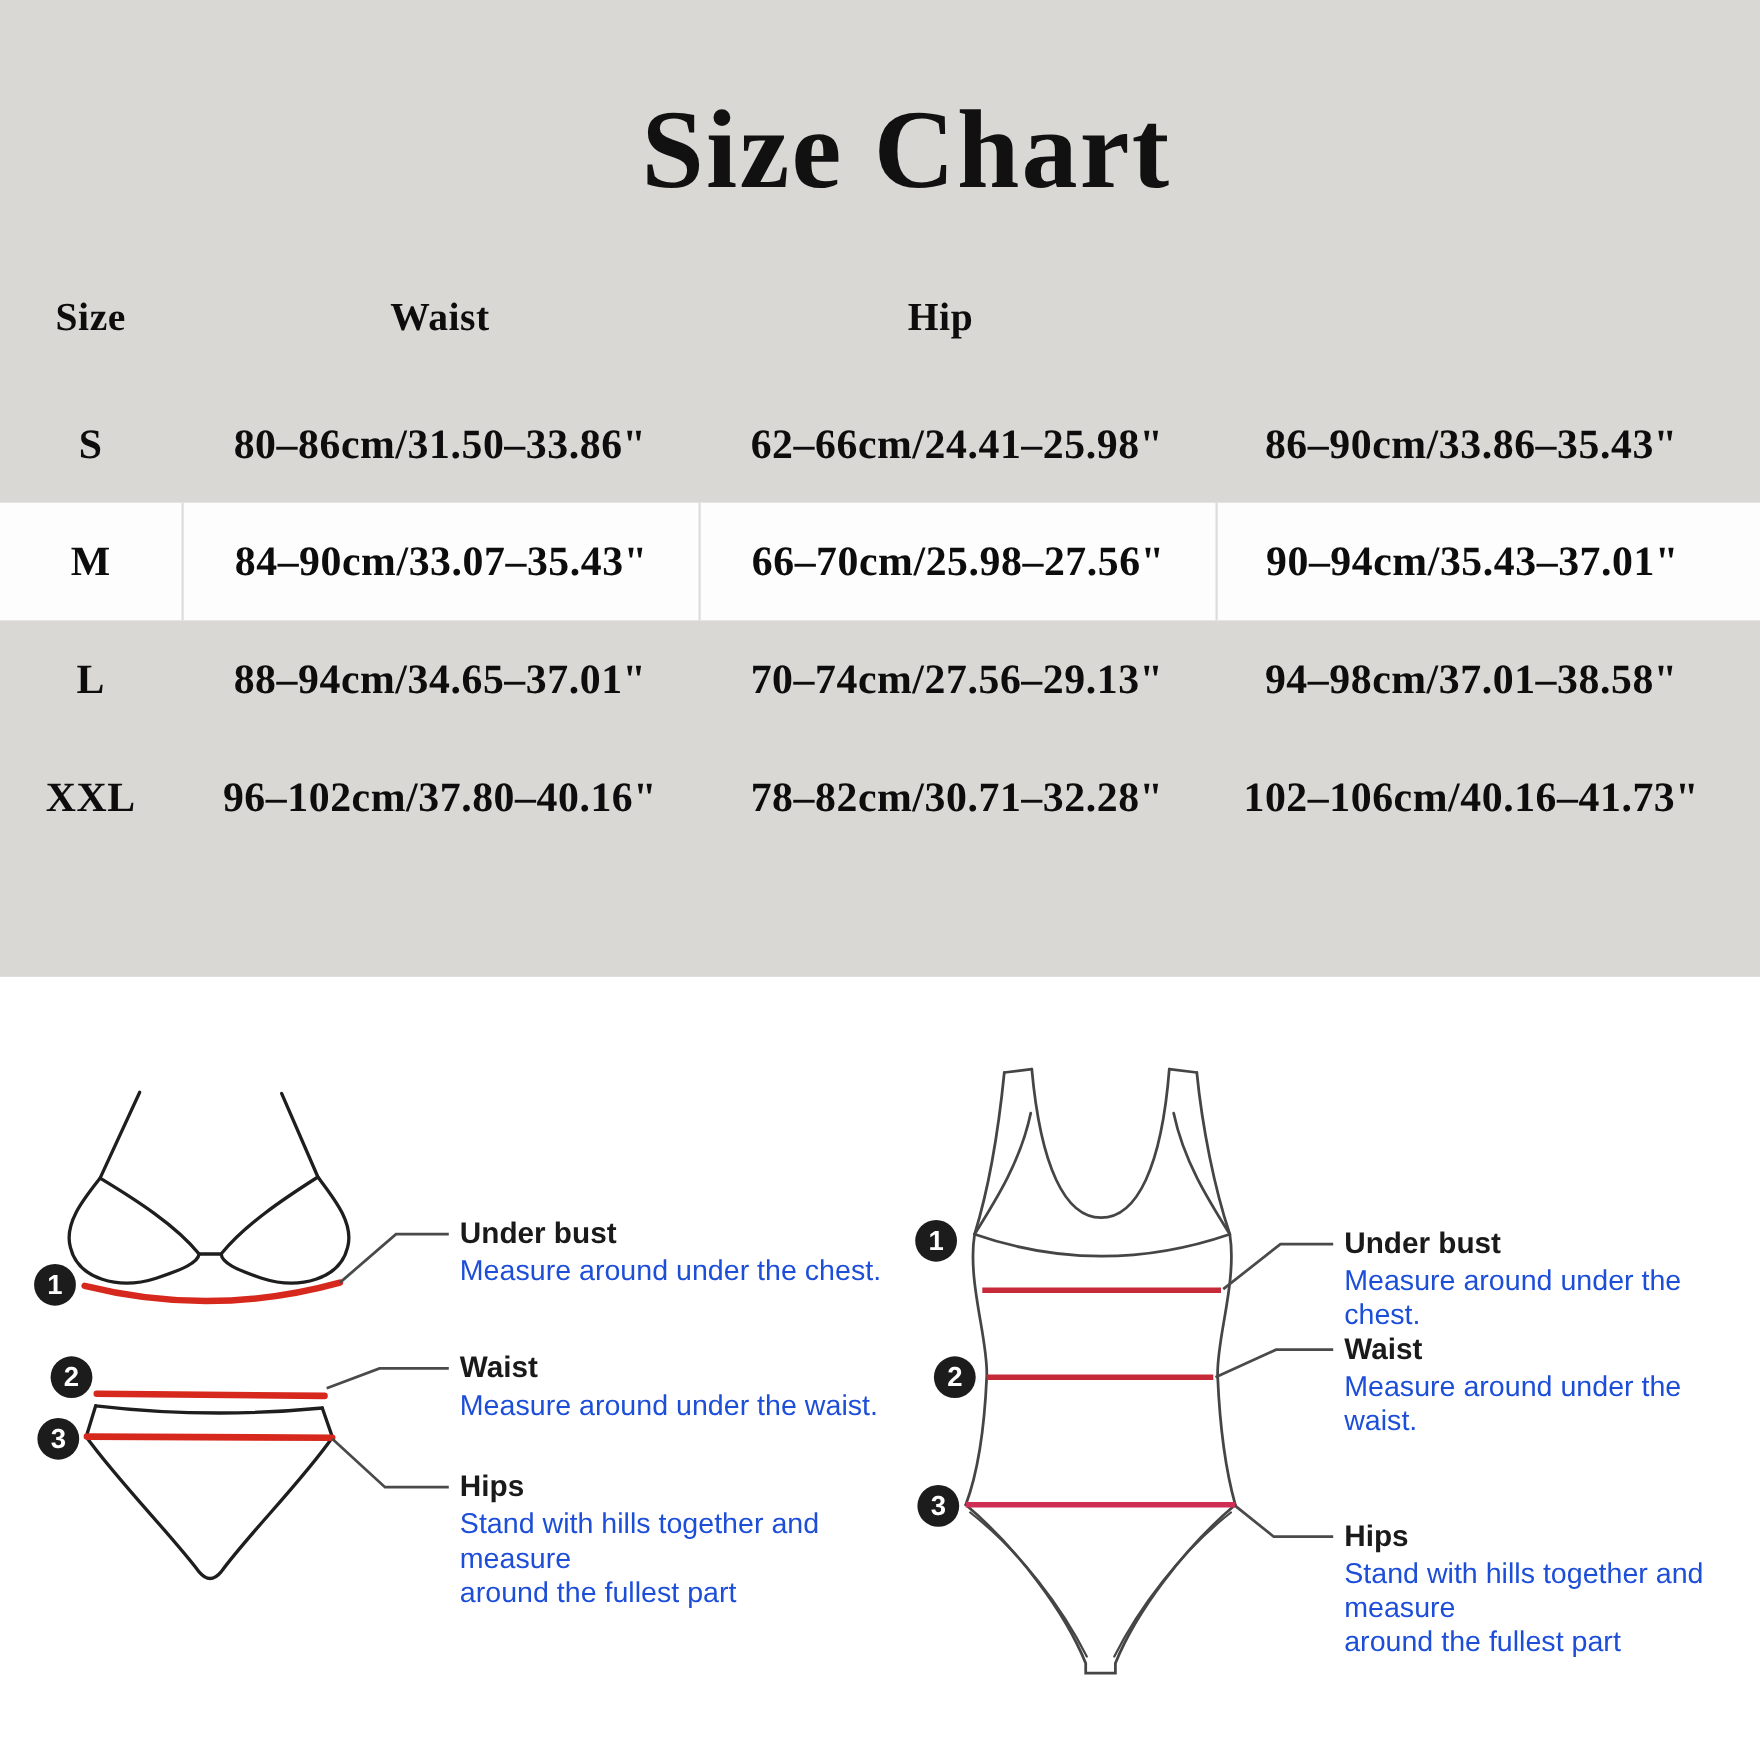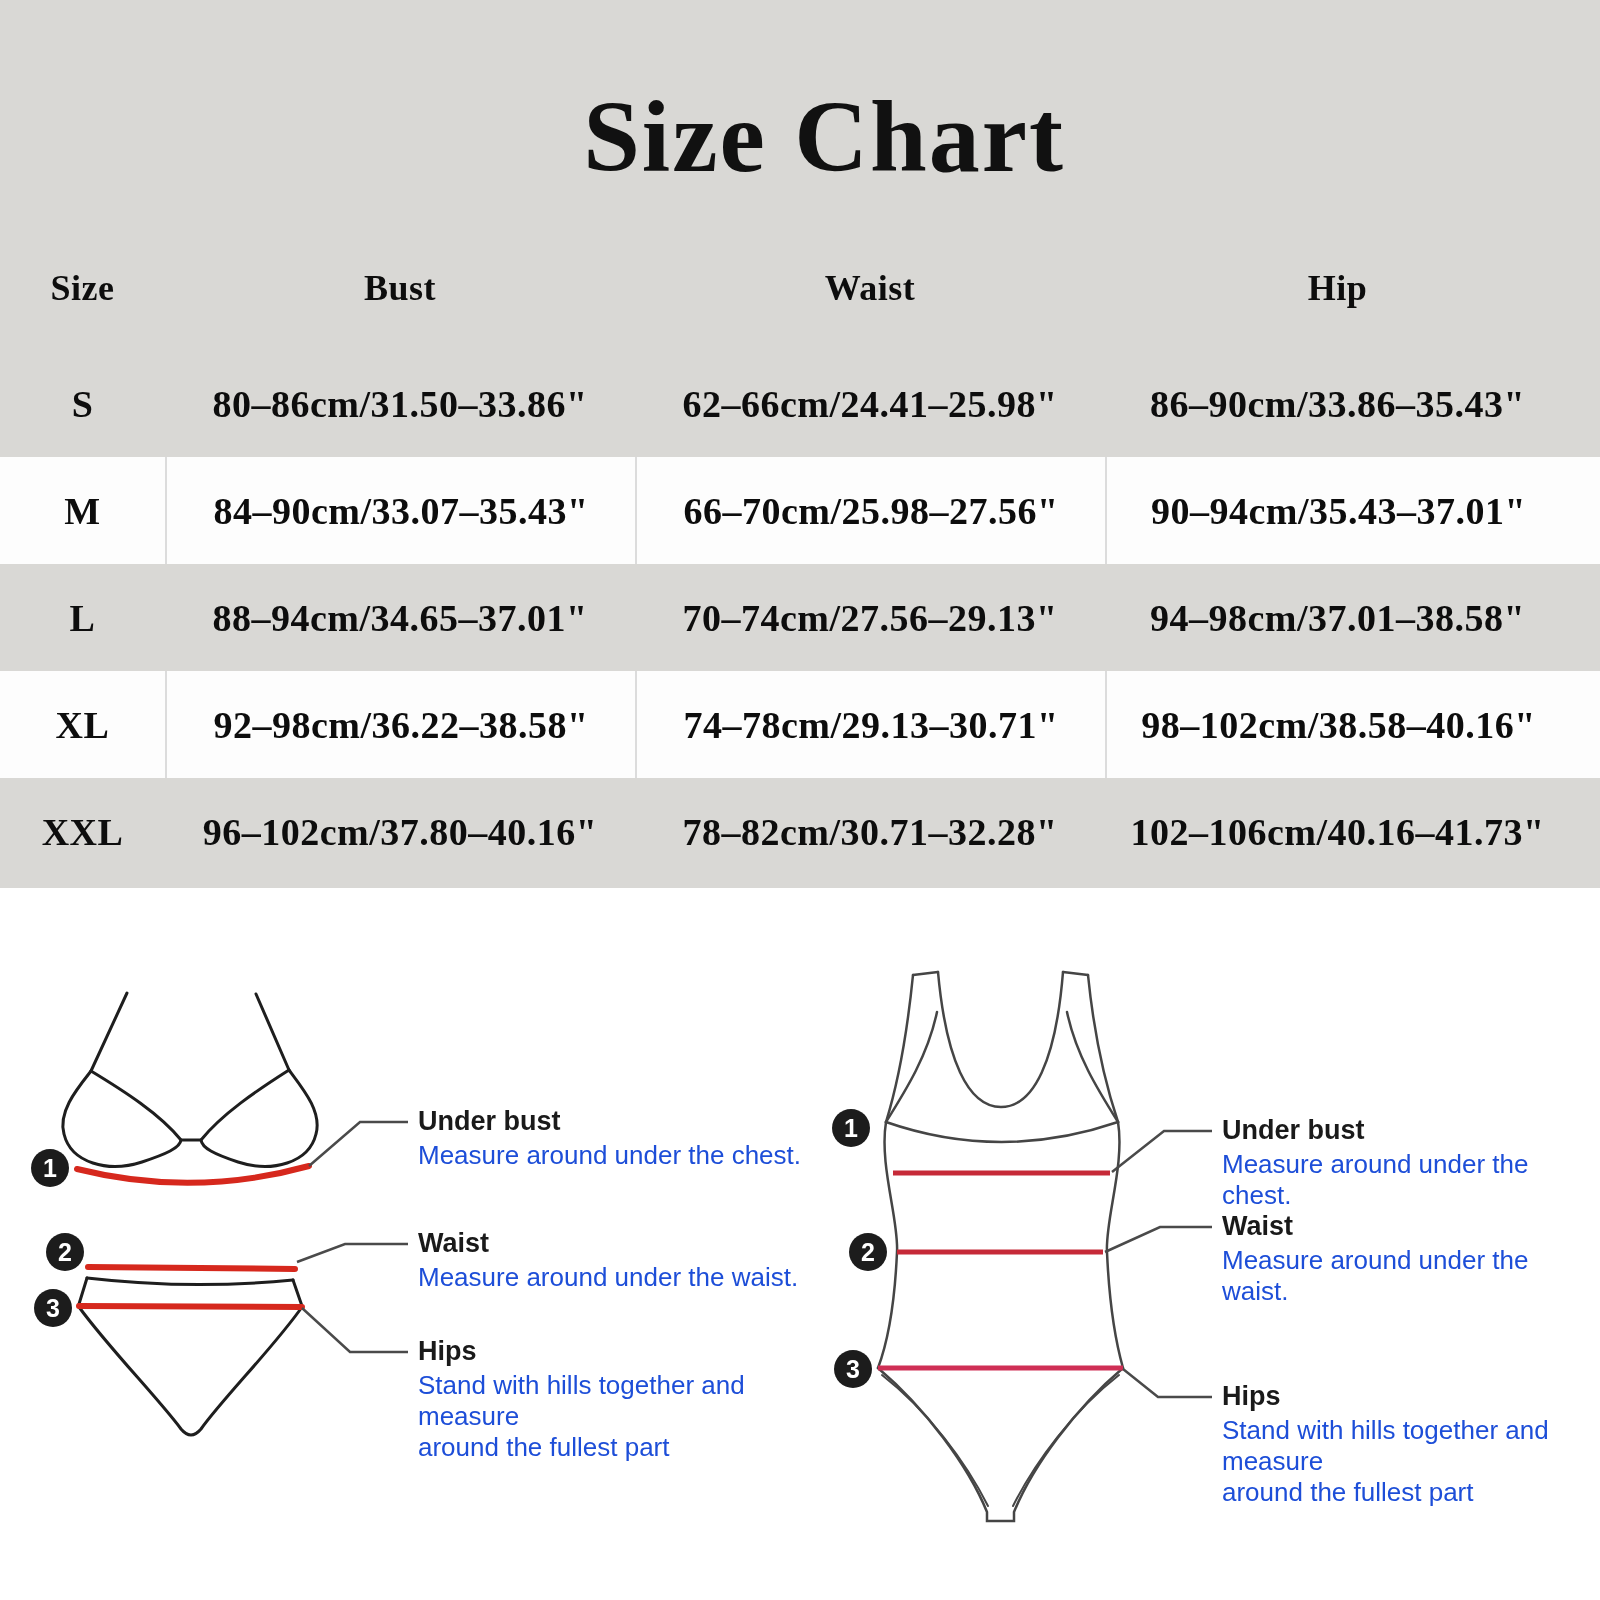--- a/index.html
+++ b/index.html
@@ -41,47 +41,40 @@
 
 <div id="app">
 
   <div class="gray-panel"></div>
 
   <div class="page-title">Size Chart</div>
 
   <div class="size-table">
     <div class="t-row header">
       <div>Size</div>
-      <div>Bust</div>
       <div>Waist</div>
       <div class="hip">Hip</div>
     </div>
     <div class="t-row">
       <div>S</div>
       <div>80–86cm/31.50–33.86"</div>
       <div>62–66cm/24.41–25.98"</div>
       <div class="hip">86–90cm/33.86–35.43"</div>
     </div>
     <div class="t-row white">
       <div>M</div>
       <div>84–90cm/33.07–35.43"</div>
       <div>66–70cm/25.98–27.56"</div>
       <div class="hip">90–94cm/35.43–37.01"</div>
     </div>
     <div class="t-row">
       <div>L</div>
       <div>88–94cm/34.65–37.01"</div>
       <div>70–74cm/27.56–29.13"</div>
       <div class="hip">94–98cm/37.01–38.58"</div>
-    </div>
-    <div class="t-row white">
-      <div>XL</div>
-      <div>92–98cm/36.22–38.58"</div>
-      <div>74–78cm/29.13–30.71"</div>
-      <div class="hip">98–102cm/38.58–40.16"</div>
     </div>
     <div class="t-row">
       <div>XXL</div>
       <div>96–102cm/37.80–40.16"</div>
       <div>78–82cm/30.71–32.28"</div>
       <div class="hip">102–106cm/40.16–41.73"</div>
     </div>
   </div>
 
   <svg class="diagram-svg" viewBox="0 0 1600 700">

